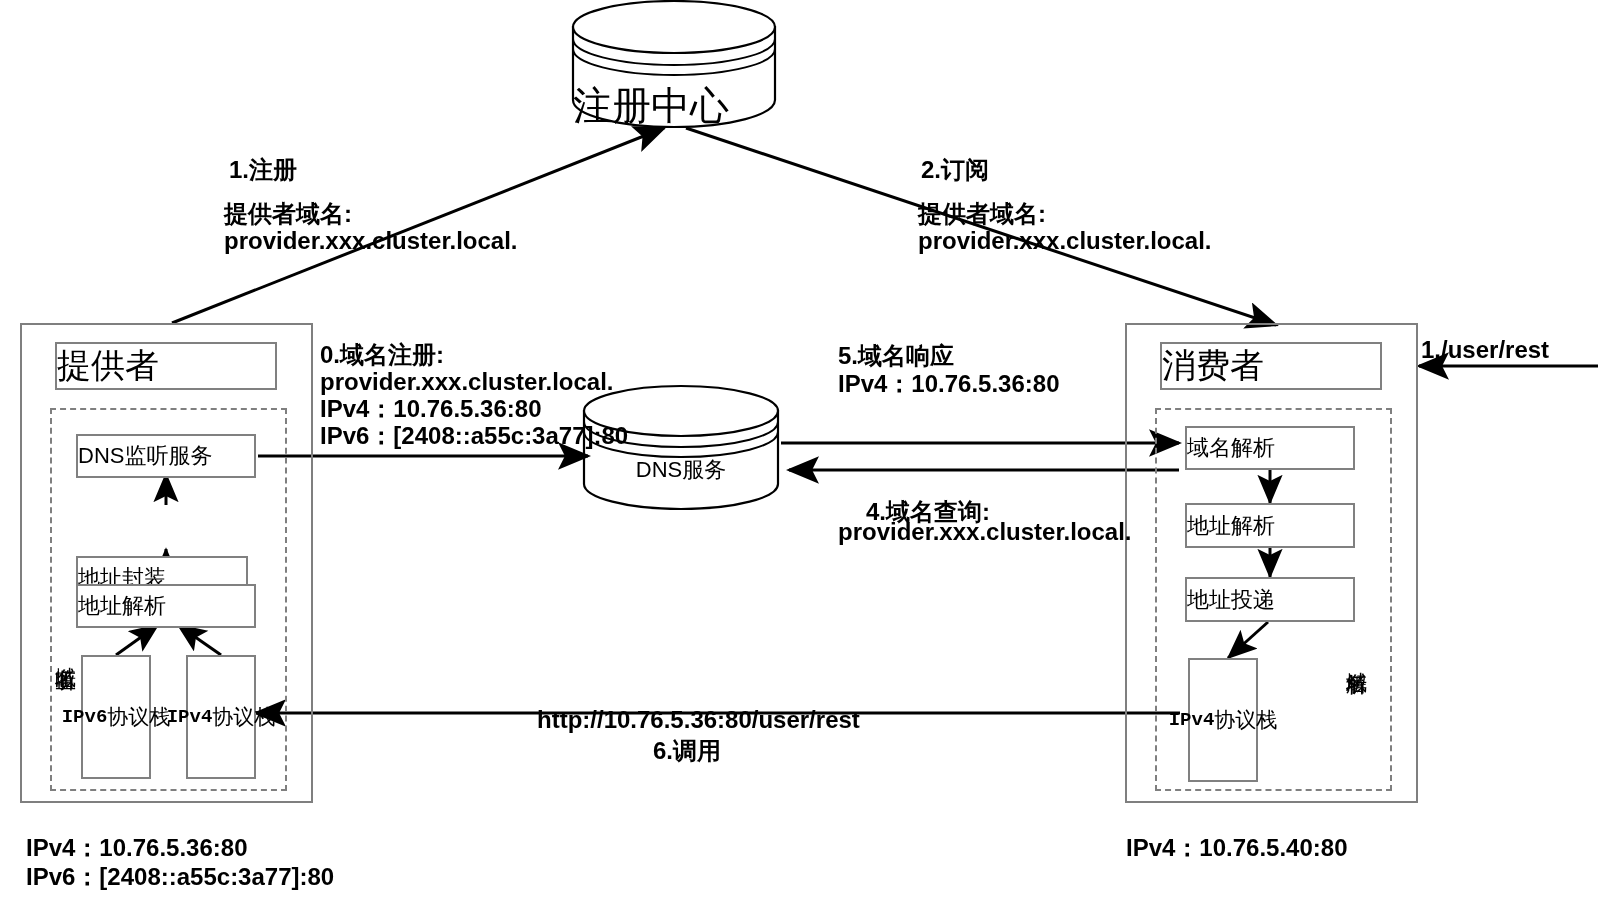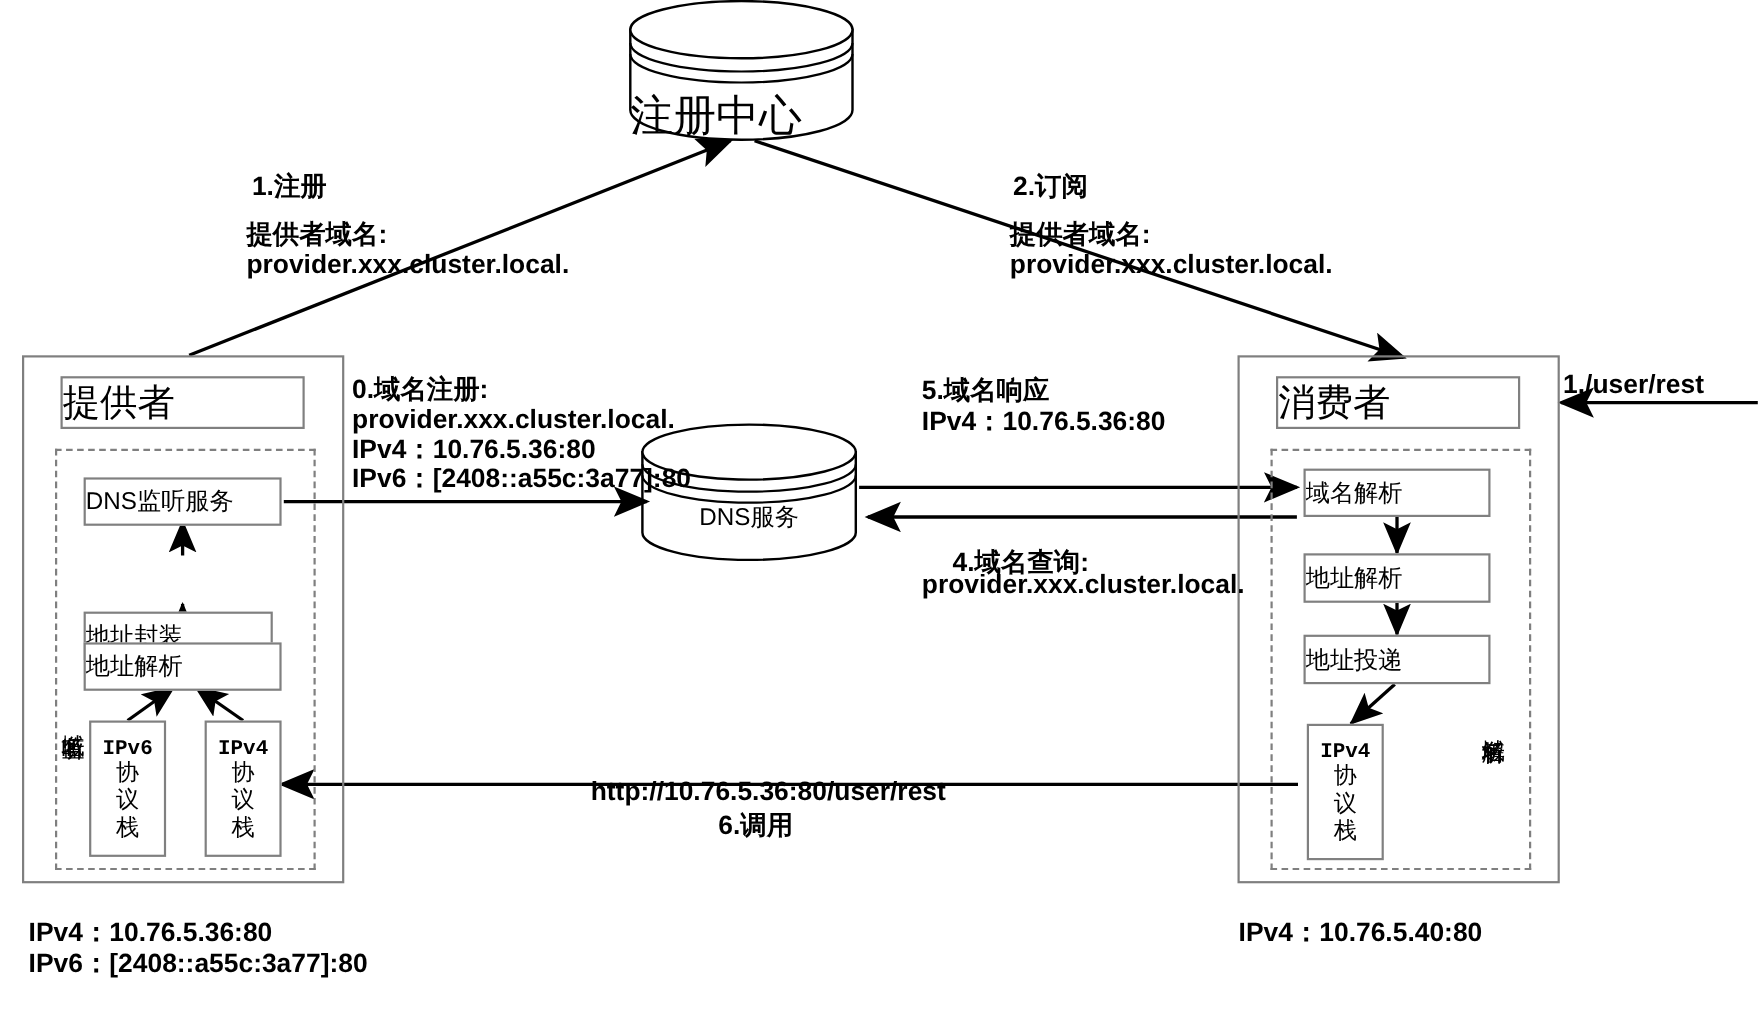--- a/index.html
+++ b/index.html
@@ -10,21 +10,21 @@
   .box{position:absolute;box-sizing:border-box;background:transparent;}
   .solid{border:2px solid #7f7f7f;}
   .dashed{border:2px dashed #7f7f7f;}
   .lbl{position:absolute;white-space:pre;line-height:1.34;}
 
   .node{position:absolute;box-sizing:border-box;border:2px solid #808080;background:#fff;
         display:flex;align-items:center;text-align:center;}
   .node span{font-size:22px;}
 
   .title-node span{font-size:34px;}
-  .stack{flex-direction:column;justify-content:center;line-height:1.18;}
+  .stack{flex-direction:row;justify-content:center;line-height:1.18;}
   .stack .mono{font-family:"Liberation Mono","DejaVu Sans Mono",monospace;font-weight:bold;font-size:19px;}
   .stack .cjk{font-size:21px;}
 
   .vertlabel{position:absolute;writing-mode:vertical-rl;text-orientation:upright;
              font-size:21px;line-height:1.12;letter-spacing:1px;}
 
   .ann{font-size:24px;font-weight:600;}
 </style>
 </head>
 <body>

